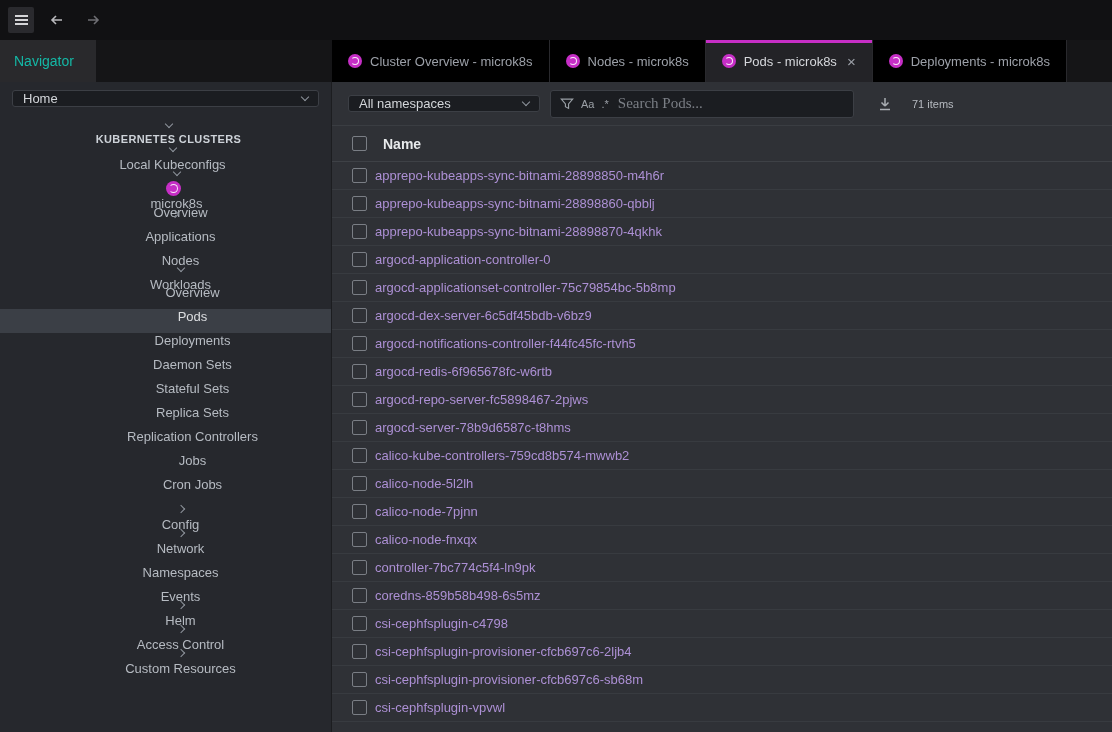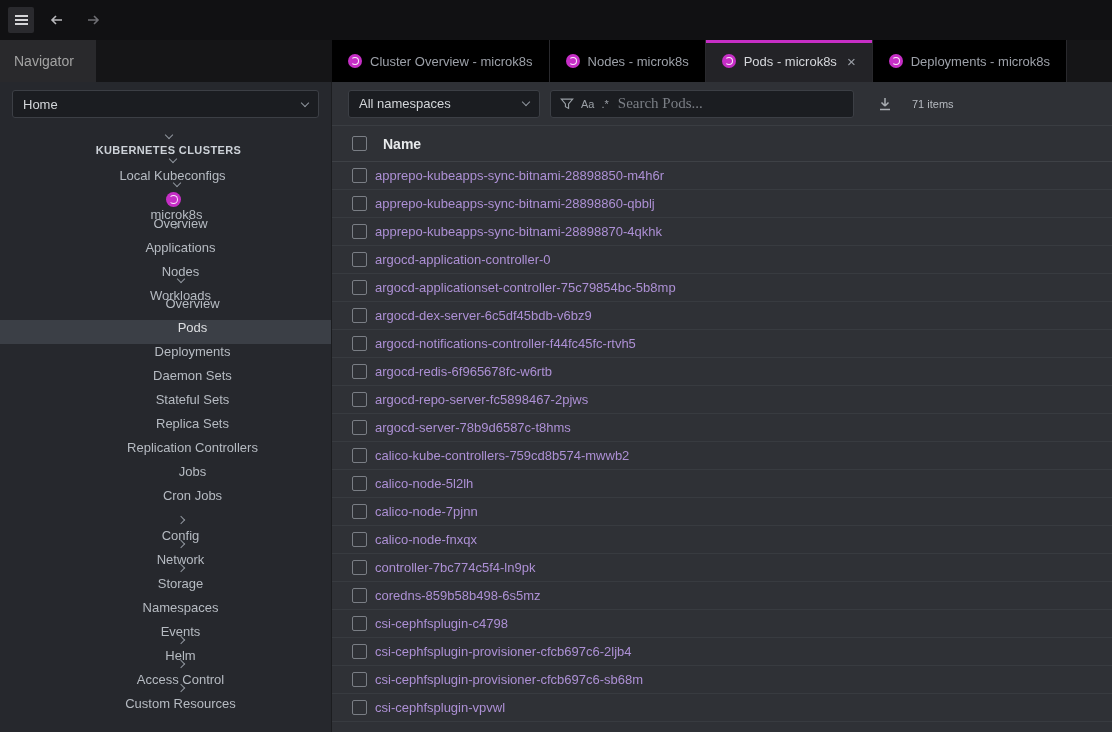--- a/index.html
+++ b/index.html
@@ -11,41 +11,41 @@
   .topbar { flex:0 0 40px; background:#111113; display:flex; align-items:center; gap:10px; padding-left:8px; }
   .icon-btn { width:26px; height:26px; display:flex; align-items:center; justify-content:center;
     background:transparent; border:0; cursor:pointer; padding:0; }
   .menu-btn { background:#2a2a2e; border-radius:2px; }
   .bars { width:13px; height:2px; background:#d6d6d8; box-shadow:0 4px 0 #d6d6d8, 0 -4px 0 #d6d6d8; }
   .nav-svg { stroke:#b9b9bd; stroke-width:1.6; fill:none; }
   .fwd .nav-svg { stroke:#6e6e73; }
 
   
   .tabbar { flex:0 0 42px; background:#151517; position:relative; display:flex; align-items:stretch; }
-  .navigator { width:96px; background:#29292c; color:#a3a3a3; font-size:14px;
+  .navigator { width:96px; background:#29292c; color:#14b8a6; font-size:14px;
     display:flex; align-items:center; padding-left:14px; }
   .tabs { position:absolute; left:332px; right:0; top:0; bottom:0; display:flex; overflow:hidden; }
   .tab { display:flex; align-items:center; gap:8px; padding:0 16px; background:#000000;
     border-right:1px solid #29292d; font-size:13px; color:#9ca0a8; position:relative;
     white-space:nowrap; cursor:pointer; }
   .tab.active { background:#232327; color:#d5d7db; }
   .tab.active::before { content:""; position:absolute; left:0; right:0; top:0; height:3px; background:#c62ec6; }
   .tab-icon { width:14px; height:14px; border-radius:50%; background:#c62ec6; position:relative; flex:0 0 14px; }
   .tab-icon::after { content:""; position:absolute; inset:3px; border-radius:50%;
     border:1.5px solid rgba(255,255,255,.9); border-left-color:transparent; }
   .tab-close { font-size:15px; line-height:1; color:#9ca0a8; margin-left:2px; }
 
   
   .content { flex:1; display:flex; min-height:0; }
 
   
   .sidebar { flex:0 0 332px; width:332px; background:#26282d; border-right:1px solid #1c1d20;
     display:flex; flex-direction:column; }
   .home-wrap { padding:8px 12px 6px 12px; }
-  .select { height:28px; background:#1b1d21; border:1px solid #3c3f45; border-radius:3px;
+  .select { height:17px; background:#1b1d21; border:1px solid #3c3f45; border-radius:3px;
     display:flex; align-items:center; justify-content:space-between; padding:0 10px;
     font-size:13px; color:#d3d6da; cursor:pointer; }
   .caret { width:6px; height:6px; border-right:1.5px solid #8f959d; border-bottom:1.5px solid #8f959d;
     display:inline-block; }
   .caret.down { transform:rotate(45deg); margin-top:-3px; }
   .caret.right { transform:rotate(-45deg); }
 
   .tree { flex:1; overflow:hidden; padding-top:4px; font-size:13px; color:#b6bbc2; }
   .tree-item { height:24px; display:flex; align-items:center; cursor:pointer;flex-direction:column; }
   .tree-item.lvl0 { padding-left:6px; }
@@ -252,28 +252,20 @@
   </div>
           <div class="tree-item lvl3">
     <span class="chev-slot">
               <i class="caret right"></i>
             </span>
 
     <span class="ti-label">Network</span>
 
   </div>
           <div class="tree-item lvl3">
-    <span class="chev-slot">
-              <i class="caret right"></i>
-            </span>
-
-    <span class="ti-label">Storage</span>
-
-  </div>
-          <div class="tree-item lvl3">
     <span class="chev-slot"></span>
 
     <span class="ti-label">Namespaces</span>
 
   </div>
           <div class="tree-item lvl3">
     <span class="chev-slot"></span>
 
     <span class="ti-label">Events</span>
 

